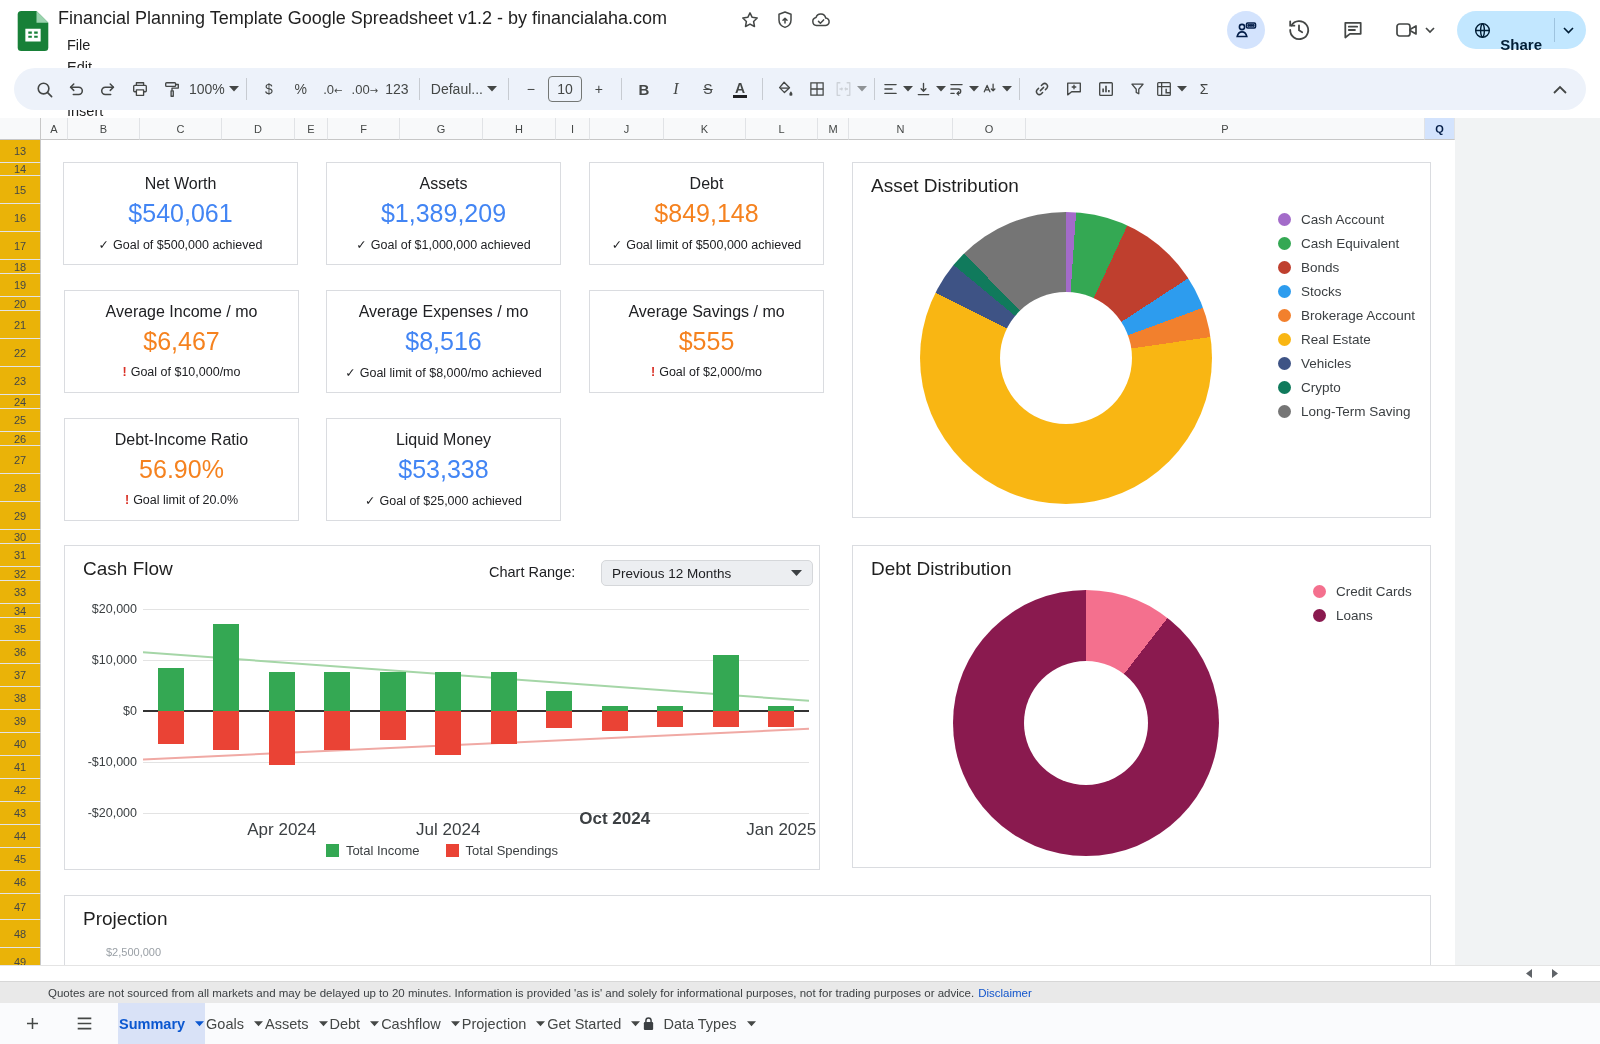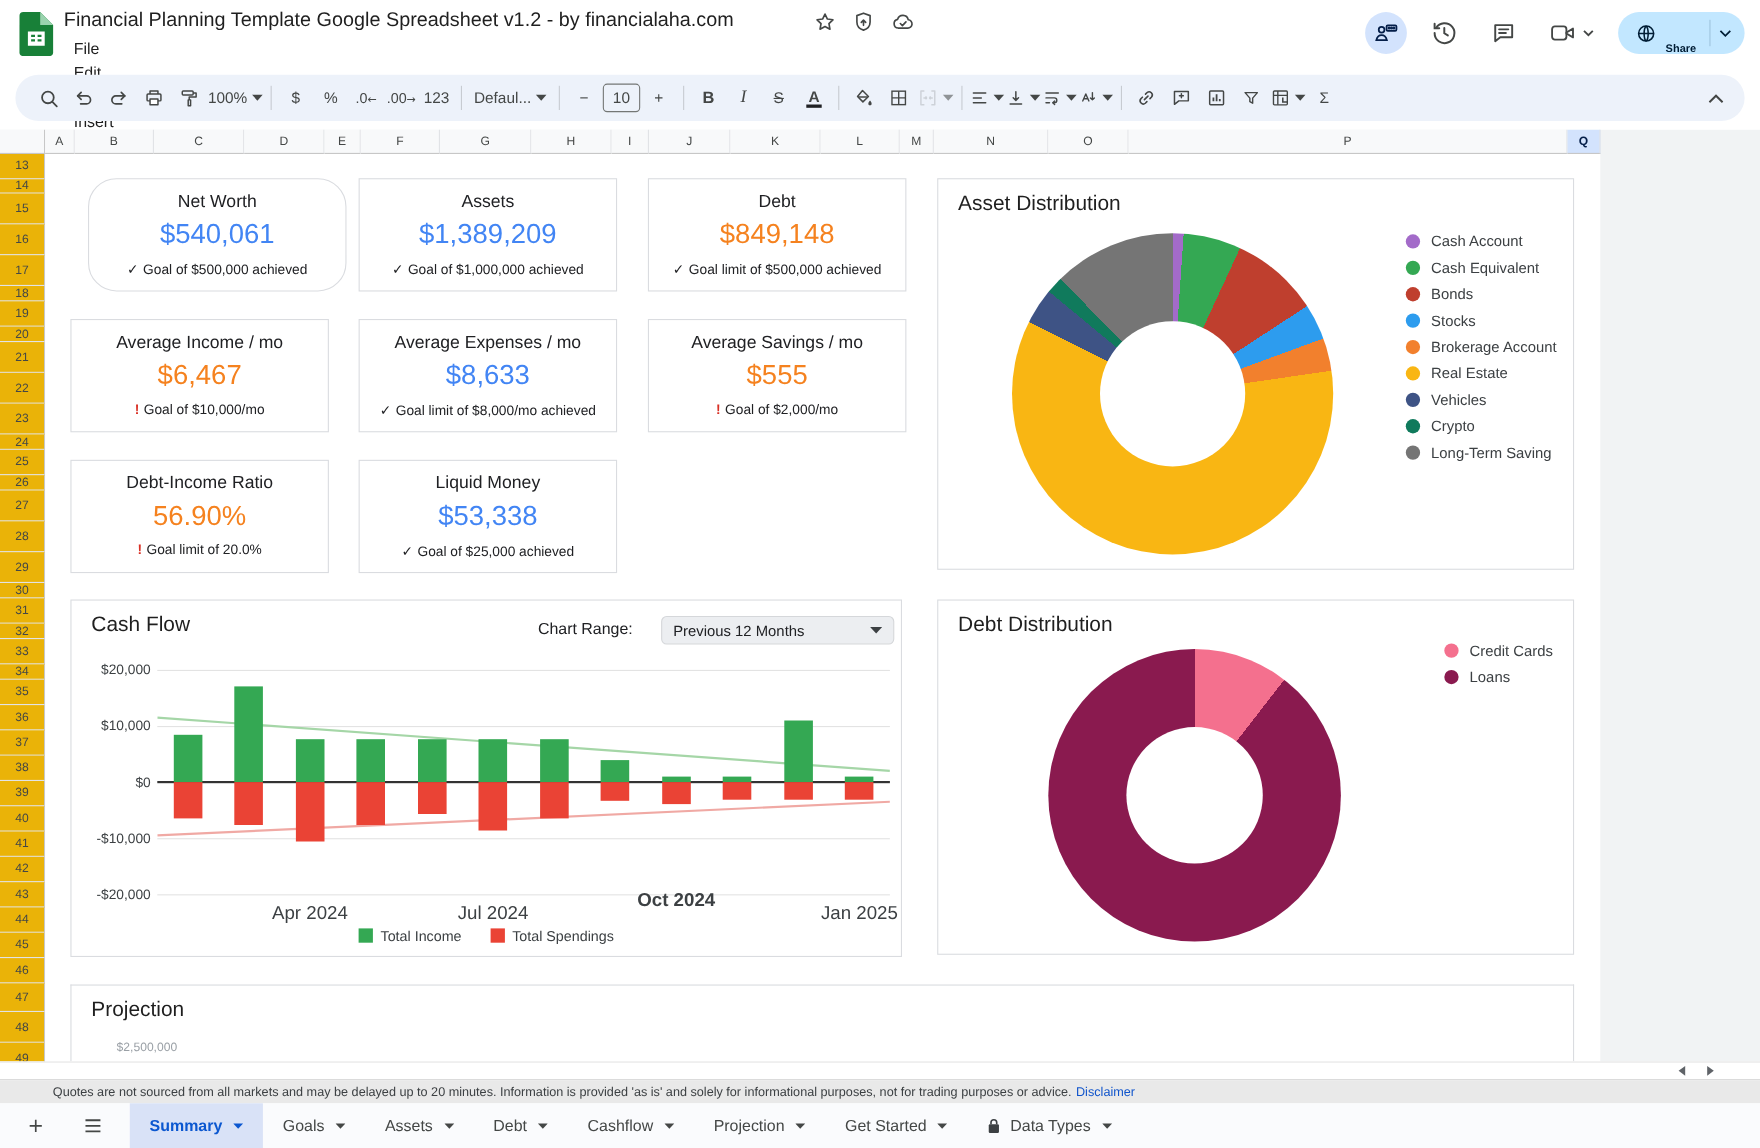--- a/index.html
+++ b/index.html
@@ -12,21 +12,21 @@
   #sheets-logo { position:absolute; left:16px; top:11px; }
   #doc-title { position:absolute; left:58px; top:8px; font-size:18px; color:#1f1f1f; white-space:nowrap; }
   .title-ico { position:absolute; top:10px; color:#444746; cursor:pointer; }
   #menubar { position:absolute; left:60px; top:34px; display:flex;flex-direction:column; }
   .menu-item { font-size:14.5px; color:#1f1f1f; padding:3px 7px; border-radius:6px; cursor:pointer; }
   #tb-right { position:absolute; right:14px; top:8px; height:44px; display:flex; align-items:center; gap:14px; }
   .round-ico { width:40px; height:40px; display:flex; align-items:center; justify-content:center; color:#444746; cursor:pointer; }
   #presence { width:38px; height:38px; border-radius:50%; background:#d3e3fd; display:flex; align-items:center; justify-content:center; }
   #share-btn { height:38px; background:#c2e7ff; border-radius:19px; display:flex; align-items:center; color:#001d35; cursor:pointer; }
   #share-main { display:flex; align-items:center; gap:8px; padding:0 12px 0 16px; }
-  #share-label { font-size:10px; font-weight:700;margin-top:29px; }
+  #share-label { font-size:15px; font-weight:700;margin-top:29px; }
   #share-divider { width:1px; height:24px; background:#9ec3de; }
   #share-caret { padding:0 12px 0 8px; display:flex; align-items:center; }
 
   
   #toolbar { position:absolute; left:14px; top:68px; width:1572px; height:42px; background:#edf2fa;
     border-radius:21px; display:flex; align-items:center; padding:0 10px 0 14px; }
   .t-item { min-width:30px; height:30px; display:flex; align-items:center; justify-content:center;
     border-radius:6px; color:#444746; font-size:14px; cursor:pointer; margin:0 1px; position:relative;text-align:center; }
   .t-sep { width:1px; height:22px; background:#c7cbd1; margin:0 6px; }
   .t-label { font-size:14px; color:#444746; }
@@ -89,21 +89,21 @@
   #proj-partial { position:absolute; left:41px; top:50px; font-size:11px; color:#9aa0a6; height:12px; overflow:hidden; }
 
   
   #hscroll { position:absolute; left:0; top:965px; width:1600px; height:17px; background:#fff; border-top:1px solid #e4e4e4; border-bottom:1px solid #d7d7d7; }
   #hscroll-arrows { position:absolute; right:40px; top:2px; display:flex; gap:18px; color:#5f6368; }
   #disclaimer { position:absolute; left:0; top:982px; width:1600px; height:21px; background:#e9e9e9; display:flex; align-items:center; padding-left:48px; }
   #disclaimer-text { font-size:11.5px; color:#3c4043; }
   #disclaimer-link { font-size:11.5px; color:#1155cc; margin-left:4px; cursor:pointer; }
   #tabbar { position:absolute; left:0; top:1003px; width:1600px; height:41px; background:#fafbfd; display:flex; align-items:center; }
   #tab-add, #tab-all { width:40px; height:40px; display:flex; align-items:center; justify-content:center; color:#444746; cursor:pointer; margin-left:12px; }
-  .sheet-tab { height:41px; display:flex; align-items:center; gap:8px; padding:0 18px; font-size:14.5px; color:#444746; font-weight:500; cursor:pointer; white-space:nowrap; }
+  .sheet-tab { height:41px; display:flex; align-items:center; gap:8px; padding:0 1px; font-size:14.5px; color:#444746; font-weight:500; cursor:pointer; white-space:nowrap; }
   .sheet-tab.active { background:#d9e2f7; color:#0b57d0; font-weight:700; }
   .sheet-tab .caret { margin-left:2px; }
 </style>
 </head>
 <body>
 
 <div id="titlebar">
   <span id="sheets-logo">
     <svg width="34" height="40" viewBox="0 0 26 34">
         <path fill="#188038" d="M16 0H3a3 3 0 00-3 3v28a3 3 0 003 3h20a3 3 0 003-3V10L16 0z"></path>
@@ -375,21 +375,21 @@
     </div>
     <div class="t-item" id="toolbar-collapse">
       <svg width="14" height="9" viewBox="0 0 14 9">
         <path d="M1 8l6-6 6 6" stroke="#444746" stroke-width="1.8" fill="none"></path>
       </svg>
     </div>
   </div>
 
 <div id="grid-zone">
   <div id="sheet">
-      <div class="card kpi" style="left: 39px; top: 22px; border-radius: 26px;">
+      <div class="card kpi" style="left: 22px; top: 22px;">
         <div class="kpi-title">Net Worth</div>
         <div class="kpi-value" style="color:#4285f4">$540,061</div>
         <div class="kpi-goal"><span class="gi" style="color:#202124">✓</span>Goal of $500,000 achieved</div>
       </div>
       <div class="card kpi" style="left: 285px; top: 22px;">
         <div class="kpi-title">Assets</div>
         <div class="kpi-value" style="color:#4285f4">$1,389,209</div>
         <div class="kpi-goal"><span class="gi" style="color:#202124">✓</span>Goal of $1,000,000 achieved</div>
       </div>
       <div class="card kpi" style="left: 548px; top: 22px;">
@@ -397,21 +397,21 @@
         <div class="kpi-value" style="color:#f5821f">$849,148</div>
         <div class="kpi-goal"><span class="gi" style="color:#202124">✓</span>Goal limit of $500,000 achieved</div>
       </div>
       <div class="card kpi" style="left: 23px; top: 150px;">
         <div class="kpi-title">Average Income / mo</div>
         <div class="kpi-value" style="color:#f5821f">$6,467</div>
         <div class="kpi-goal"><span class="gi" style="color:#d93025">!</span>Goal of $10,000/mo</div>
       </div>
       <div class="card kpi" style="left: 285px; top: 150px;">
         <div class="kpi-title">Average Expenses / mo</div>
-        <div class="kpi-value" style="color:#4285f4">$8,633</div>
+        <div class="kpi-value" style="color:#4285f4">$8,516</div>
         <div class="kpi-goal"><span class="gi" style="color:#202124">✓</span>Goal limit of $8,000/mo achieved</div>
       </div>
       <div class="card kpi" style="left: 548px; top: 150px;">
         <div class="kpi-title">Average Savings / mo</div>
         <div class="kpi-value" style="color:#f5821f">$555</div>
         <div class="kpi-goal"><span class="gi" style="color:#d93025">!</span>Goal of $2,000/mo</div>
       </div>
       <div class="card kpi" style="left: 23px; top: 278px;">
         <div class="kpi-title">Debt-Income Ratio</div>
         <div class="kpi-value" style="color:#f5821f">56.90%</div>

